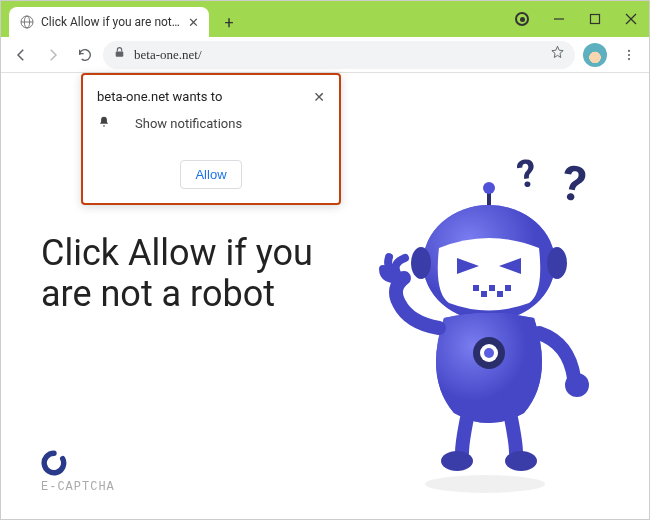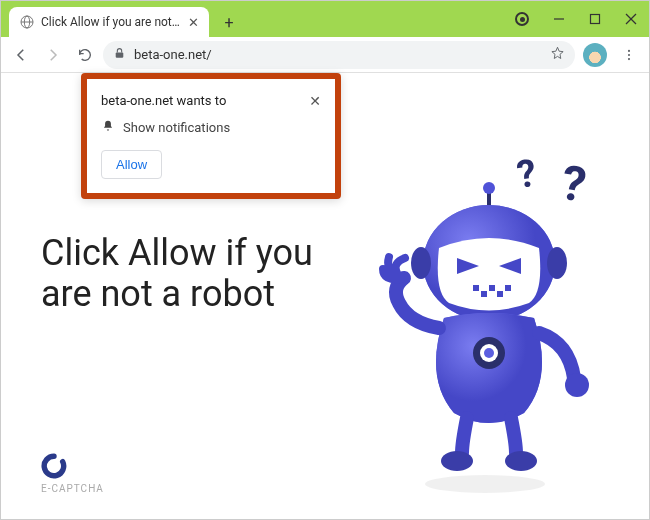--- a/index.html
+++ b/index.html
@@ -128,61 +128,62 @@
       flex: 1;
       height: 28px;
       background: #f1f3f4;
       border-radius: 14px;
       display: flex;
       align-items: center;
       padding: 0 10px;
       font-size: 13px;
       color: #333;
       gap: 8px;
+      font-family: Liberation Serif, serif;
     }
     .url-field .lock { color: #5f6368; }
     .url-field .url-text { flex: 1; }
     .avatar {
       width: 24px;
       height: 24px;
       border-radius: 50%;
       background: radial-gradient(circle at 50% 60%, #f8d7b0 30%, #5cb0c0 32%);
       margin: 0 4px;
     }
     
     .perm {
       position: absolute;
       top: 72px;
       left: 80px;
       width: 260px;
       background: #fff;
-      border: 6px solid #c2410c;
+      border: 2px solid #c2410c;
       border-radius: 4px;
       box-shadow: 0 2px 10px rgba(0,0,0,0.15);
       padding: 14px;
       font-size: 13px;
       z-index: 10;
     }
     .perm-header {
       display: flex;
       justify-content: space-between;
       margin-bottom: 10px;
     }
     .perm-title { color: #222; }
     .perm-close { color: #555; font-size: 14px; }
     .perm-body {
       display: flex;
       align-items: center;
-      gap: 8px;
-      margin-bottom: 14px;
+      gap: 24px;
+      margin-bottom: 28px;
       color: #444;
     }
     .perm-buttons {
       display: flex;
-      justify-content: flex-start;
+      justify-content: center;
       gap: 0;
     }
     .perm-btn {
       border: 1px solid #dadce0;
       background: #fff;
       color: #1a73e8;
       font-size: 13px;
       padding: 6px 14px;
       border-radius: 4px;
       cursor: pointer;
@@ -213,23 +214,24 @@
       display: flex;
       flex-direction: column;
       align-items: flex-start;
     }
     .ecaptcha-logo {
       width: 26px;
       height: 26px;
       margin-bottom: 4px;
     }
     .ecaptcha-label {
-      font-size: 10px;
+      font-size: 12px;
       letter-spacing: 1px;
       color: #aaa;
+      font-family: Liberation Mono, monospace;
     }
     
     .robot-wrap {
       position: absolute;
       right: 30px;
       top: 70px;
       width: 280px;
       height: 360px;
     }
     .shadow-ellipse {

